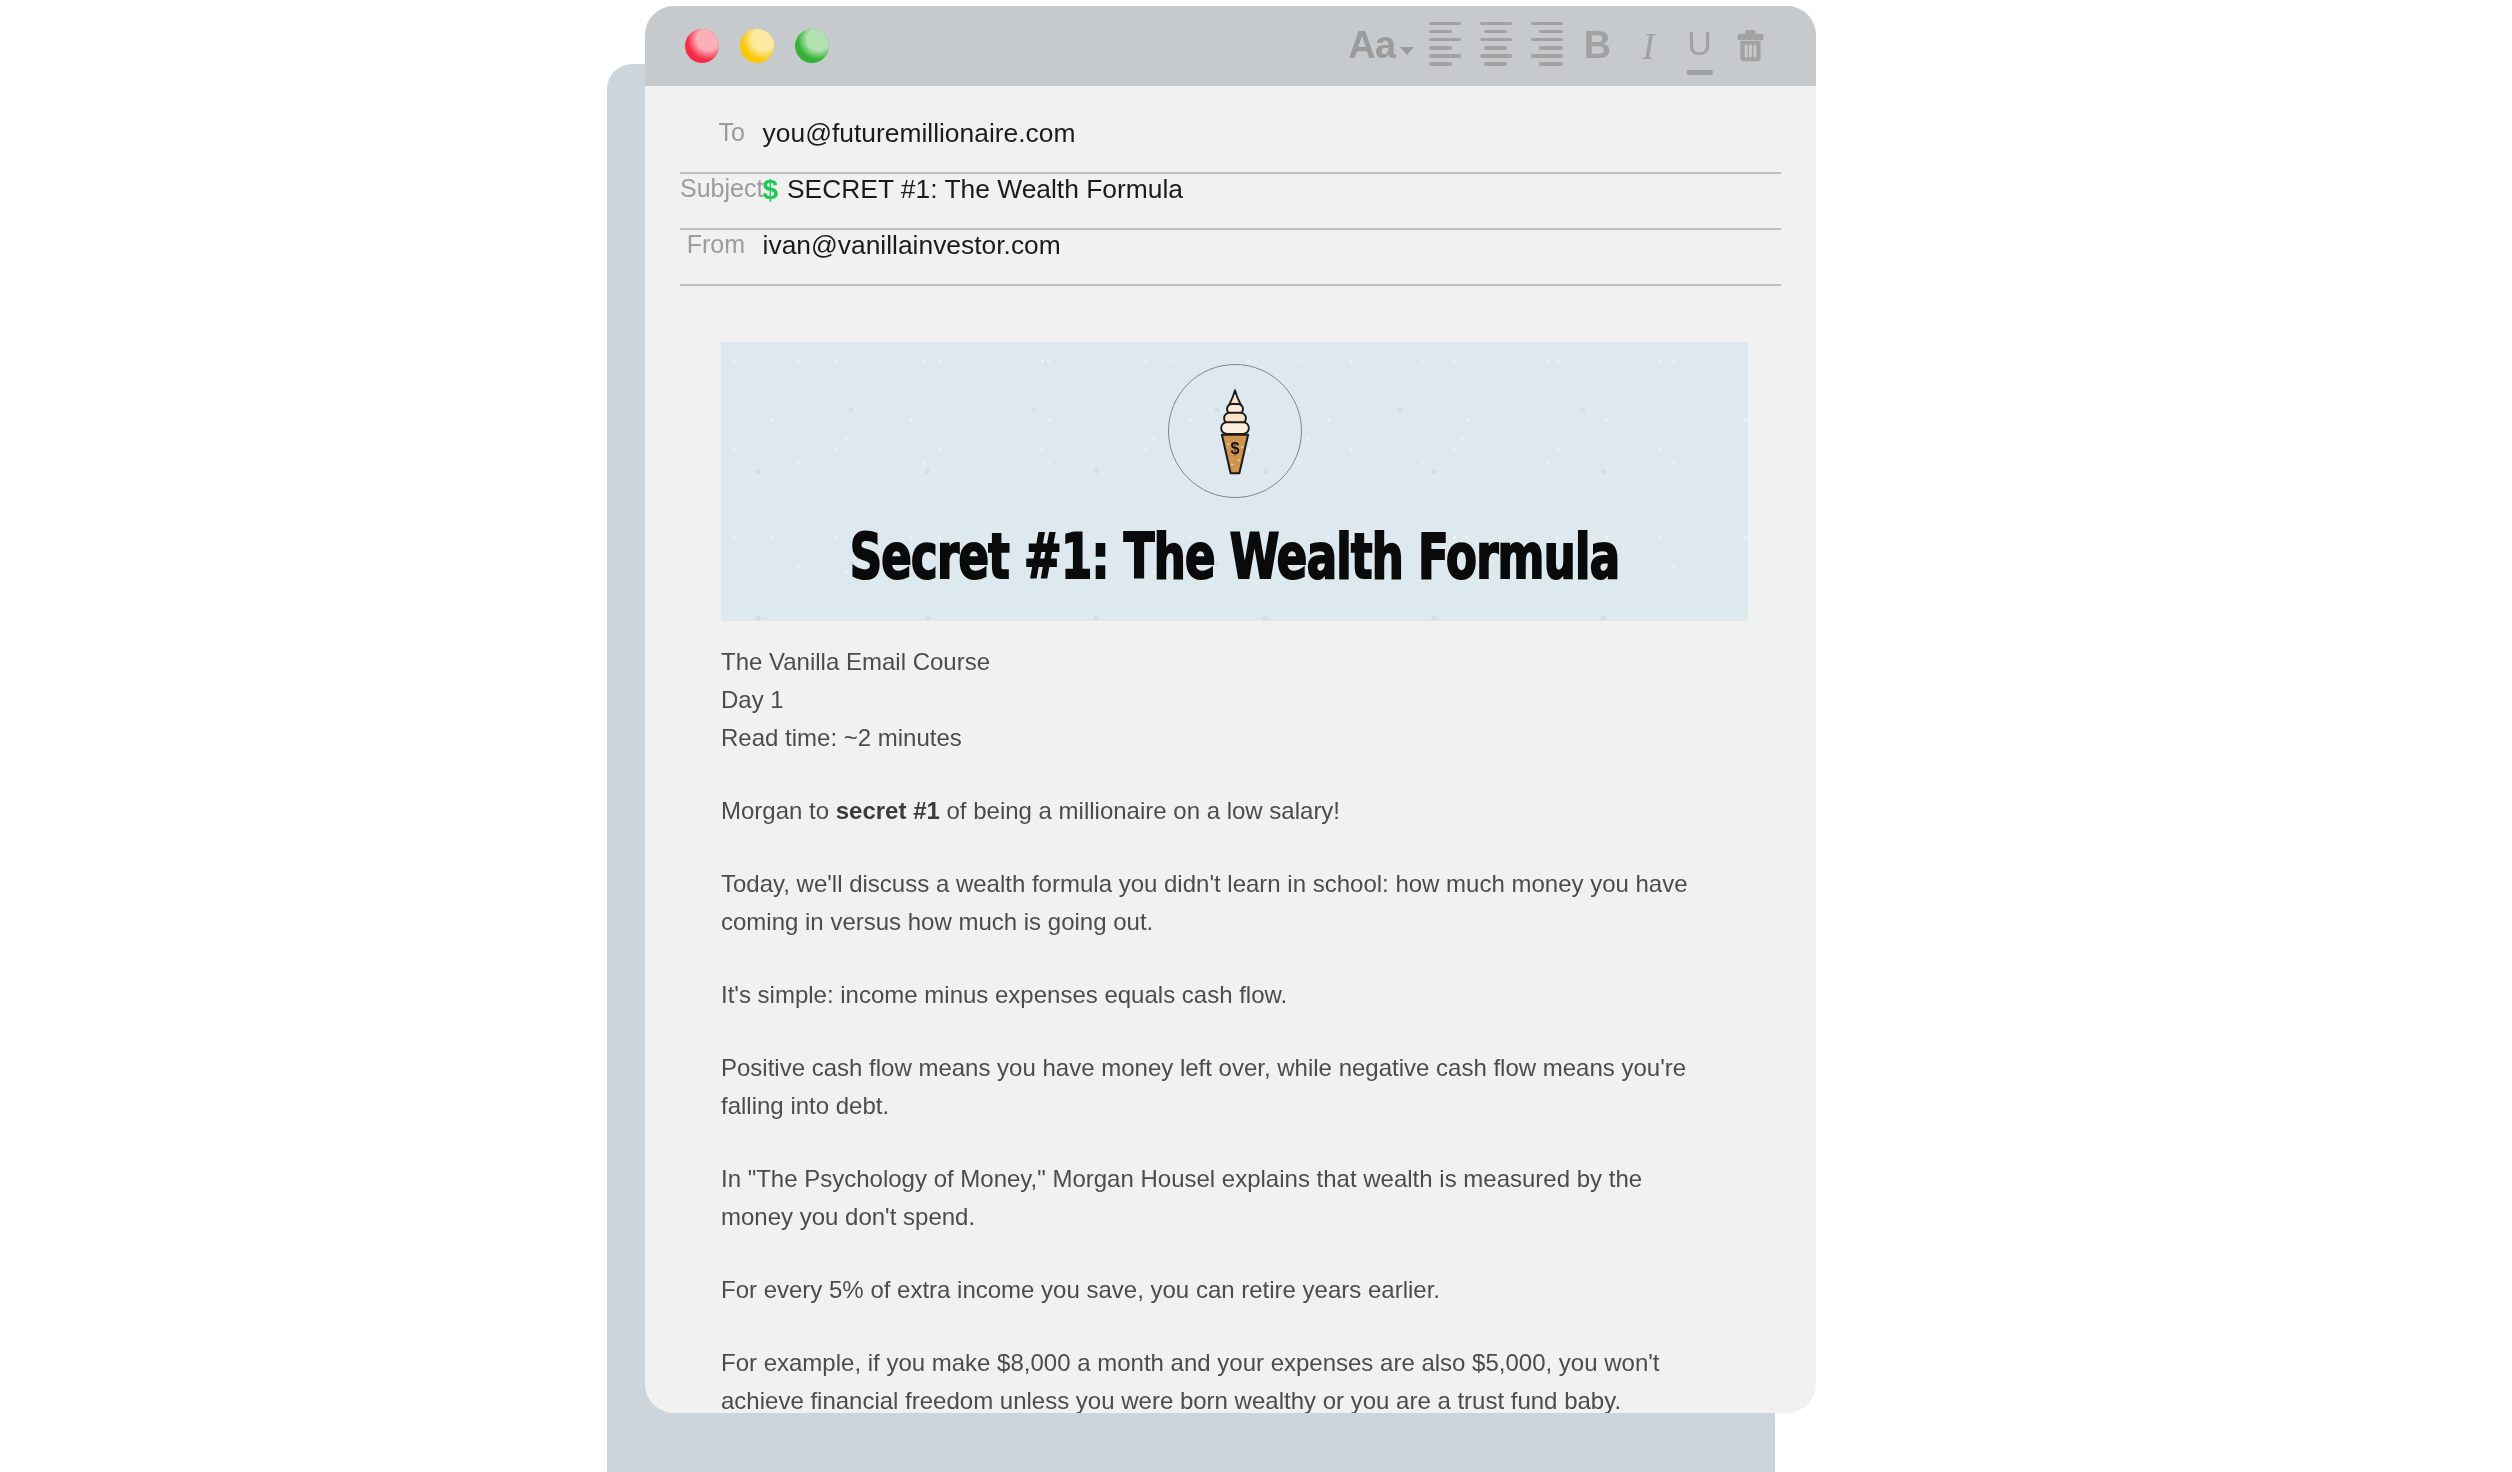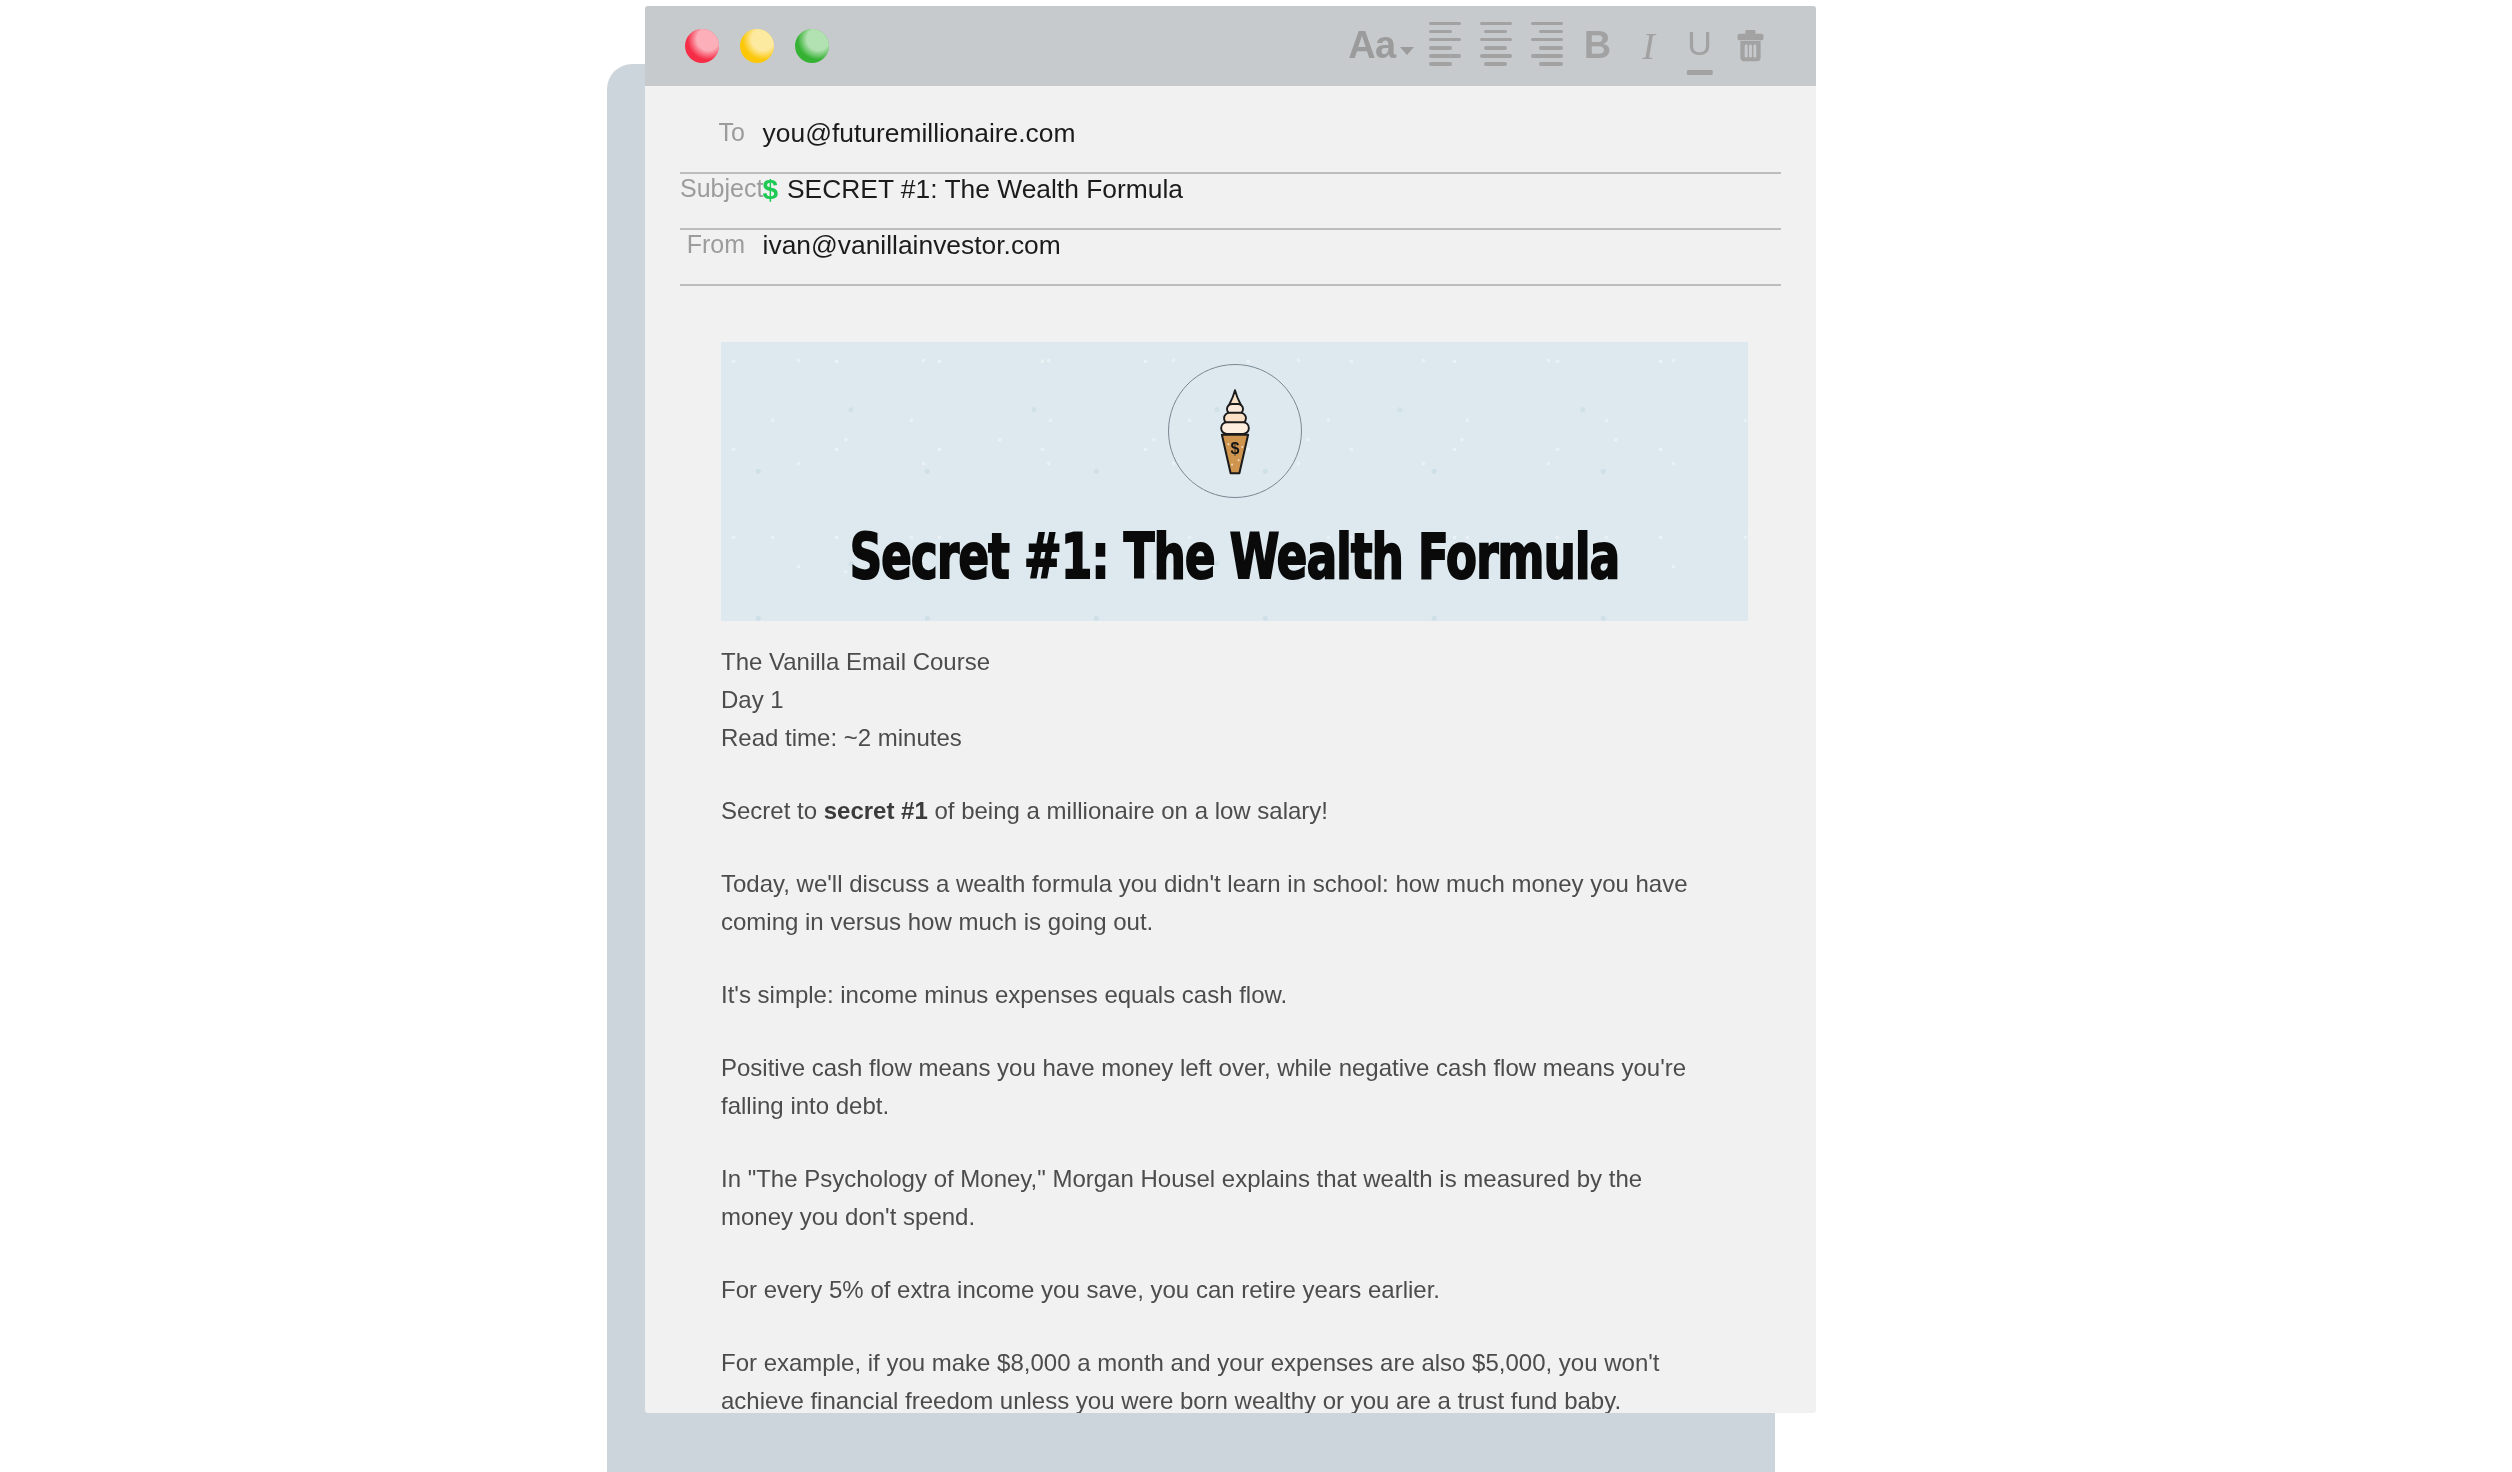--- a/index.html
+++ b/index.html
@@ -19,21 +19,21 @@
     background:#cdd5dc;
     border-radius:25px;
   }
 
   
   #window{
     position:absolute;
     left:645px; top:5.9px;
     width:1171px; height:1407px;
     background:#f1f1f1;
-    border-radius:3px;
+    border-radius:29px;
     overflow:hidden;
   }
 
   
   #titlebar{
     position:relative;
     height:80px;
     background:#c6cacc;
     display:flex;
     align-items:center;
@@ -365,21 +365,21 @@
     <div id="banner-title">Secret #1: The Wealth Formula</div>
   </div>
 
   <div id="body-copy">
     <div class="meta-block">
       <p class="meta-line">The Vanilla Email Course</p>
       <p class="meta-line">Day 1</p>
       <p class="meta-line">Read time: ~2 minutes</p>
     </div>
     <div id="paragraph-host">
-        <p><span>Secret to </span><b>secret #1</b><span> of being a millionaire on a low salary!</span></p>
+        <p><span>Morgan to </span><b>secret #1</b><span> of being a millionaire on a low salary!</span></p>
         <p><span>Today, we'll discuss a wealth formula you didn't learn in school: how much money you have coming in versus how much is going out.</span></p>
         <p><span>It's simple: income minus expenses equals cash flow.</span></p>
         <p><span>Positive cash flow means you have money left over, while negative cash flow means you're falling into debt.</span></p>
         <p><span>In "The Psychology of Money," Morgan Housel explains that wealth is measured by the money you don't spend.</span></p>
         <p><span>For every 5% of extra income you save, you can retire years earlier.</span></p>
         <p><span>For example, if you make $8,000 a month and your expenses are also $5,000, you won't achieve financial freedom unless you were born wealthy or you are a trust fund baby.</span></p>
       </div>
   </div>
 
 </div>

